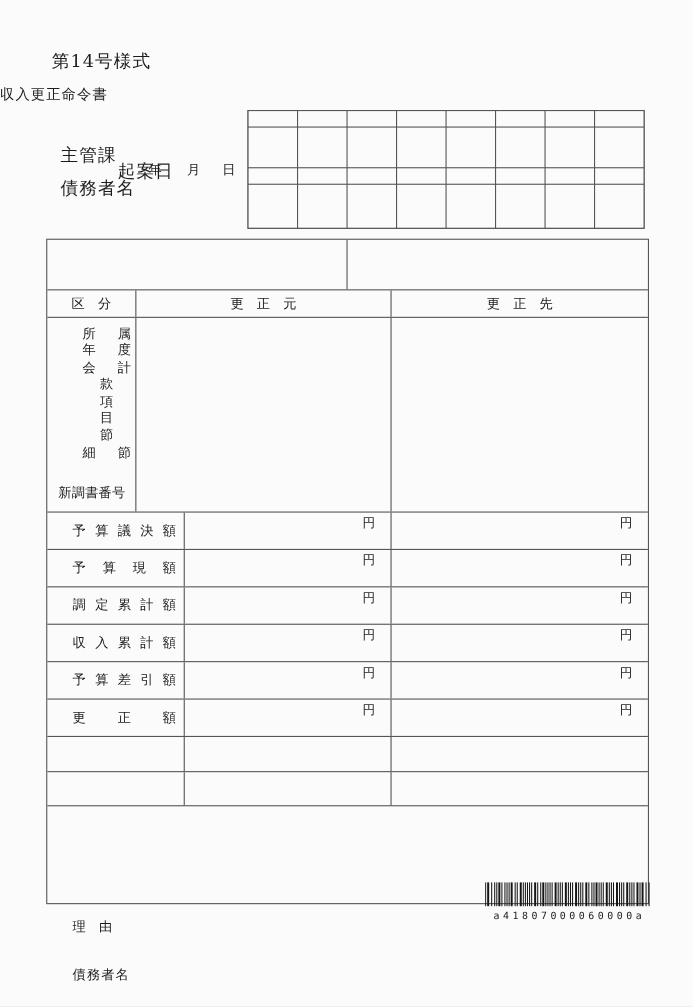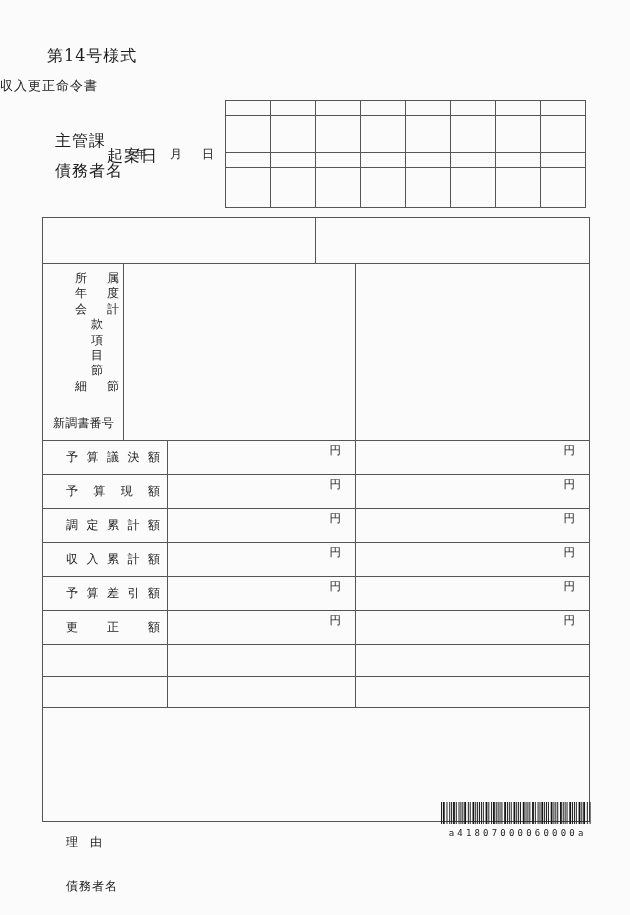--- a/index.html
+++ b/index.html
@@ -130,20 +130,25 @@
       <div class="cell"></div>
     </div>
 
   <div class="abs main-table">
 
     <div class="t-row row-top">
       <div class="t-cell c-a1"></div>
       <div class="t-cell"></div>
     </div>
 
+    <div class="t-row row-hdr">
+      <div class="t-cell c-b1">区　分</div>
+      <div class="t-cell c-b2">更　正　元</div>
+      <div class="t-cell">更　正　先</div>
+    </div>
 
     <div class="t-row row-class">
       <div class="t-cell class-cell" id="class-stack">
 
       <div class="stack-line justify-chars jc">
             <span>所</span>
             <span>属</span>
           </div>
           <div class="stack-line justify-chars jc">
             <span>年</span>

